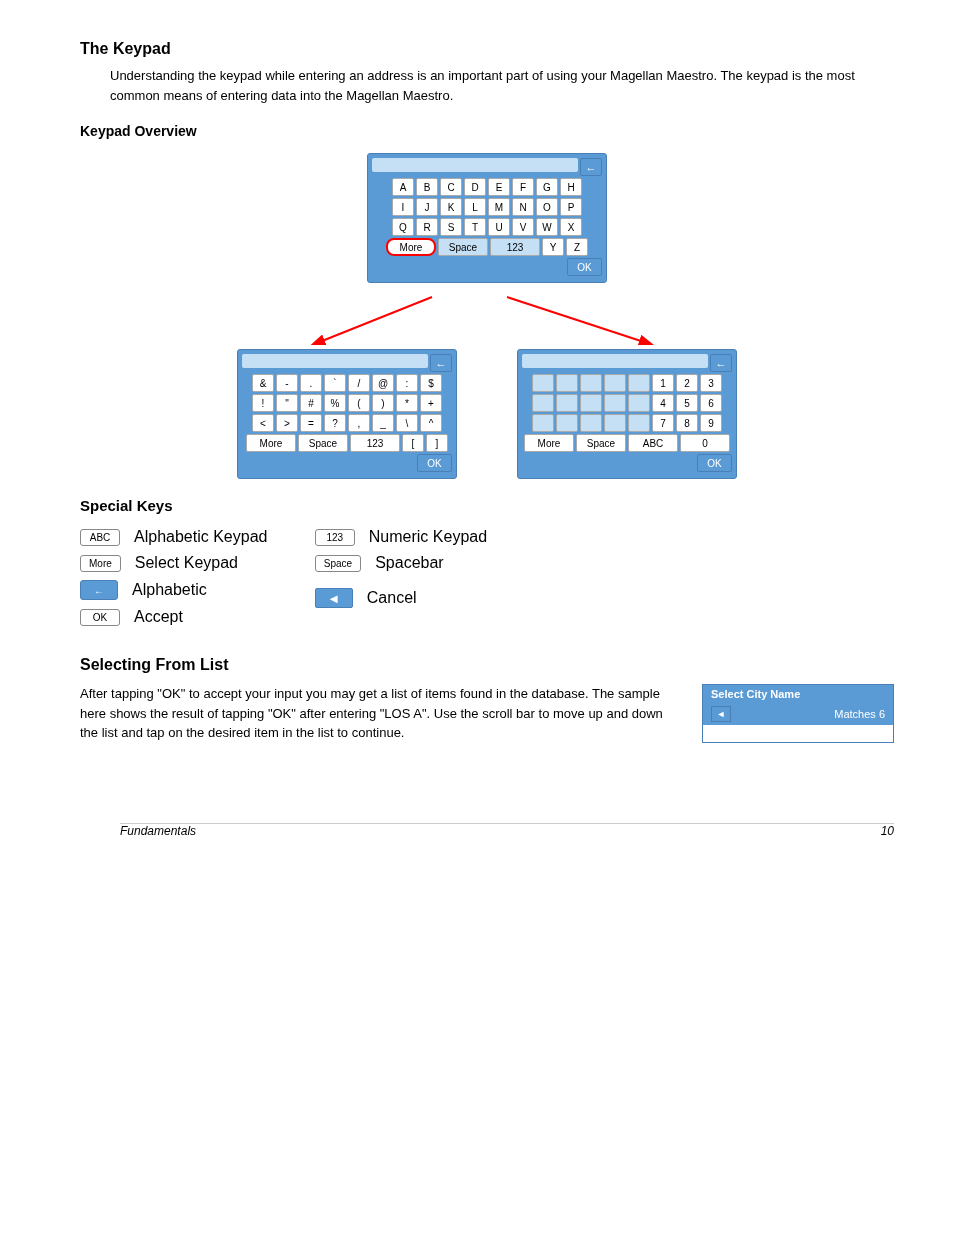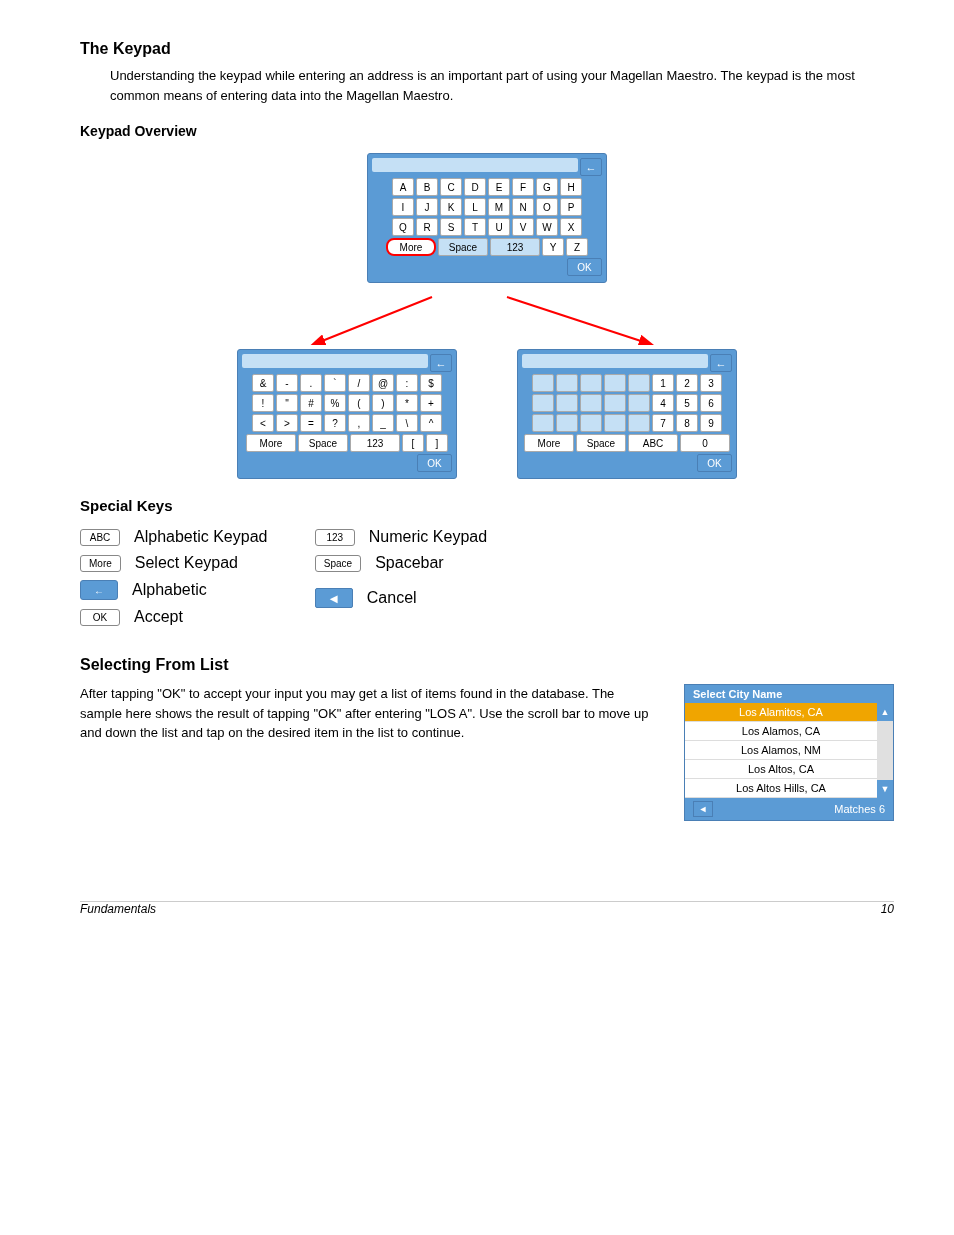--- a/index.html
+++ b/index.html
@@ -173,21 +173,21 @@
       margin-top: 10px;
     }
 
     .selecting-text {
       flex: 1;
       font-size: 13px;
       line-height: 1.5;
     }
 
     .city-list-widget {
-      width: 210px;
+      width: 192px;
       flex-shrink: 0;
       border: 1px solid #4a7fb5;
       font-size: 11px;
     }
 
     .city-list-header {
       background: #5b9bd5;
       color: #fff;
       padding: 3px 8px;
       font-weight: bold;
@@ -261,20 +261,21 @@
     }
 
     
     .page-footer {
       display: flex;
       justify-content: space-between;
       margin-top: 80px;
       border-top: 1px solid #ccc;
       font-size: 12px;
       font-style: italic;
+      margin-left: 40px;
     }
 
     .diagram-wrapper {
       display: flex;
       flex-direction: column;
       align-items: center;
       margin-bottom: 10px;
     }
 
     .arrow-lines {
@@ -504,34 +505,20 @@
   </div>
 </div>
 
 <div style="margin-top:22px;">
   <h2 class="section-title">Selecting From List</h2>
   <div class="selecting-section">
     <p class="selecting-text">After tapping "OK" to accept your input you may get a list of items found in the database.  The sample here shows the result of tapping "OK" after entering "LOS A".  Use the scroll bar to move up and down the list and tap on the desired item in the list to continue.</p>
 
     <div class="city-list-widget">
       <div class="city-list-header">Select City Name</div>
-      <div class="city-list-body">
-        <div class="city-list-items">
-          <div class="city-list-item selected">Los Alamitos, CA</div>
-          <div class="city-list-item">Los Alamos, CA</div>
-          <div class="city-list-item">Los Alamos, NM</div>
-          <div class="city-list-item">Los Altos, CA</div>
-          <div class="city-list-item">Los Altos Hills, CA</div>
-        </div>
-        <div class="city-list-scrollbar">
-          <div class="scroll-up">▲</div>
-          <div style="flex:1; background:#c0c0c0;"></div>
-          <div class="scroll-down">▼</div>
-        </div>
-      </div>
       <div class="city-list-footer">
         <div class="footer-back-btn">◄</div>
         <span class="footer-matches">Matches  6</span>
       </div>
     </div>
   </div>
 </div>
 
 <div class="page-footer">
   <span>Fundamentals</span>

